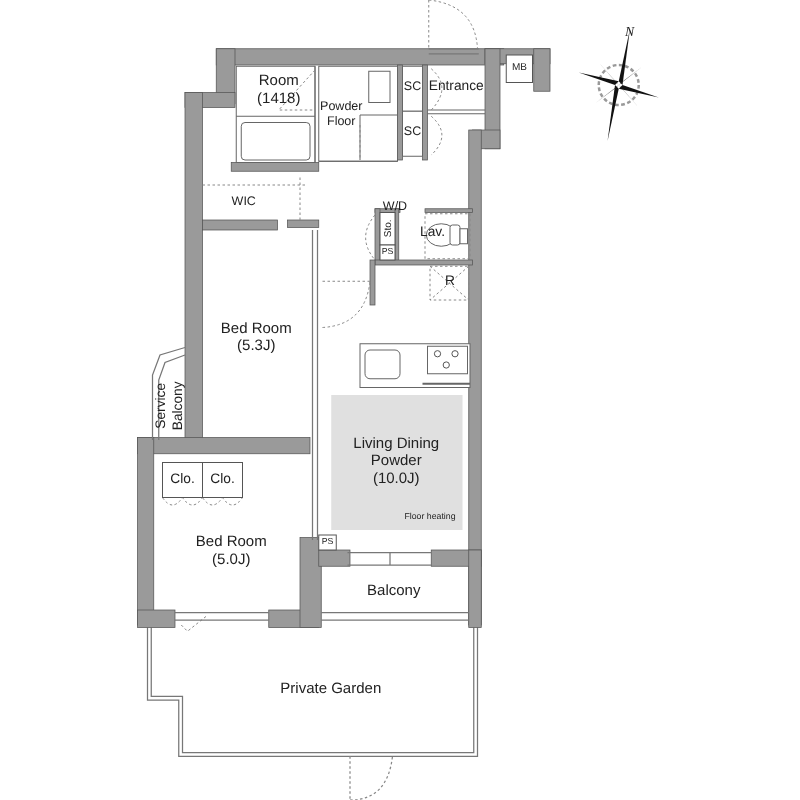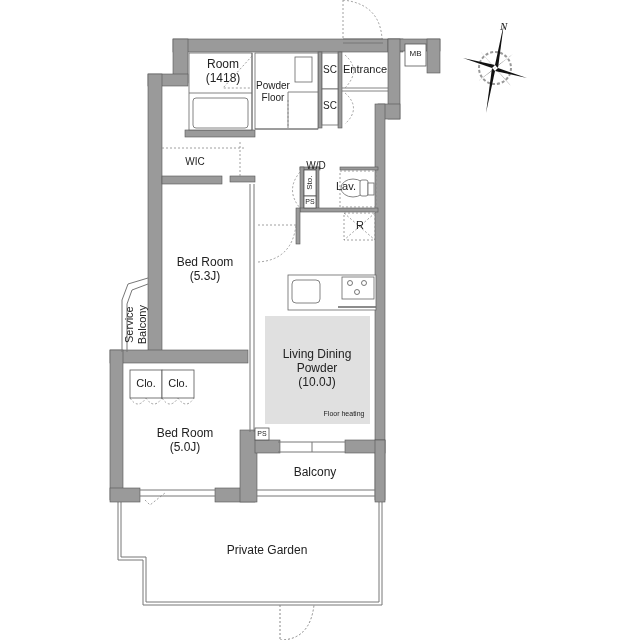--- a/index.html
+++ b/index.html
@@ -232,13 +232,13 @@
 
 <div class="lbl f7" style="left:255px;top:430px;width:14px;">PS</div>
 
 <div class="lbl f12" style="left:145px;top:427px;width:80px;">
   <div>Bed Room</div>
   <div>(5.0J)</div>
 </div>
 
 <div class="lbl f12" style="left:280px;top:466px;width:70px;">Balcony</div>
 
-<div class="lbl f12" style="left:212px;top:544px;width:110px;">Private Garden</div>
+<div class="lbl f12" style="left:195px;top:544px;width:110px;text-align:right;">Private Garden</div>
 
 </body></html>

